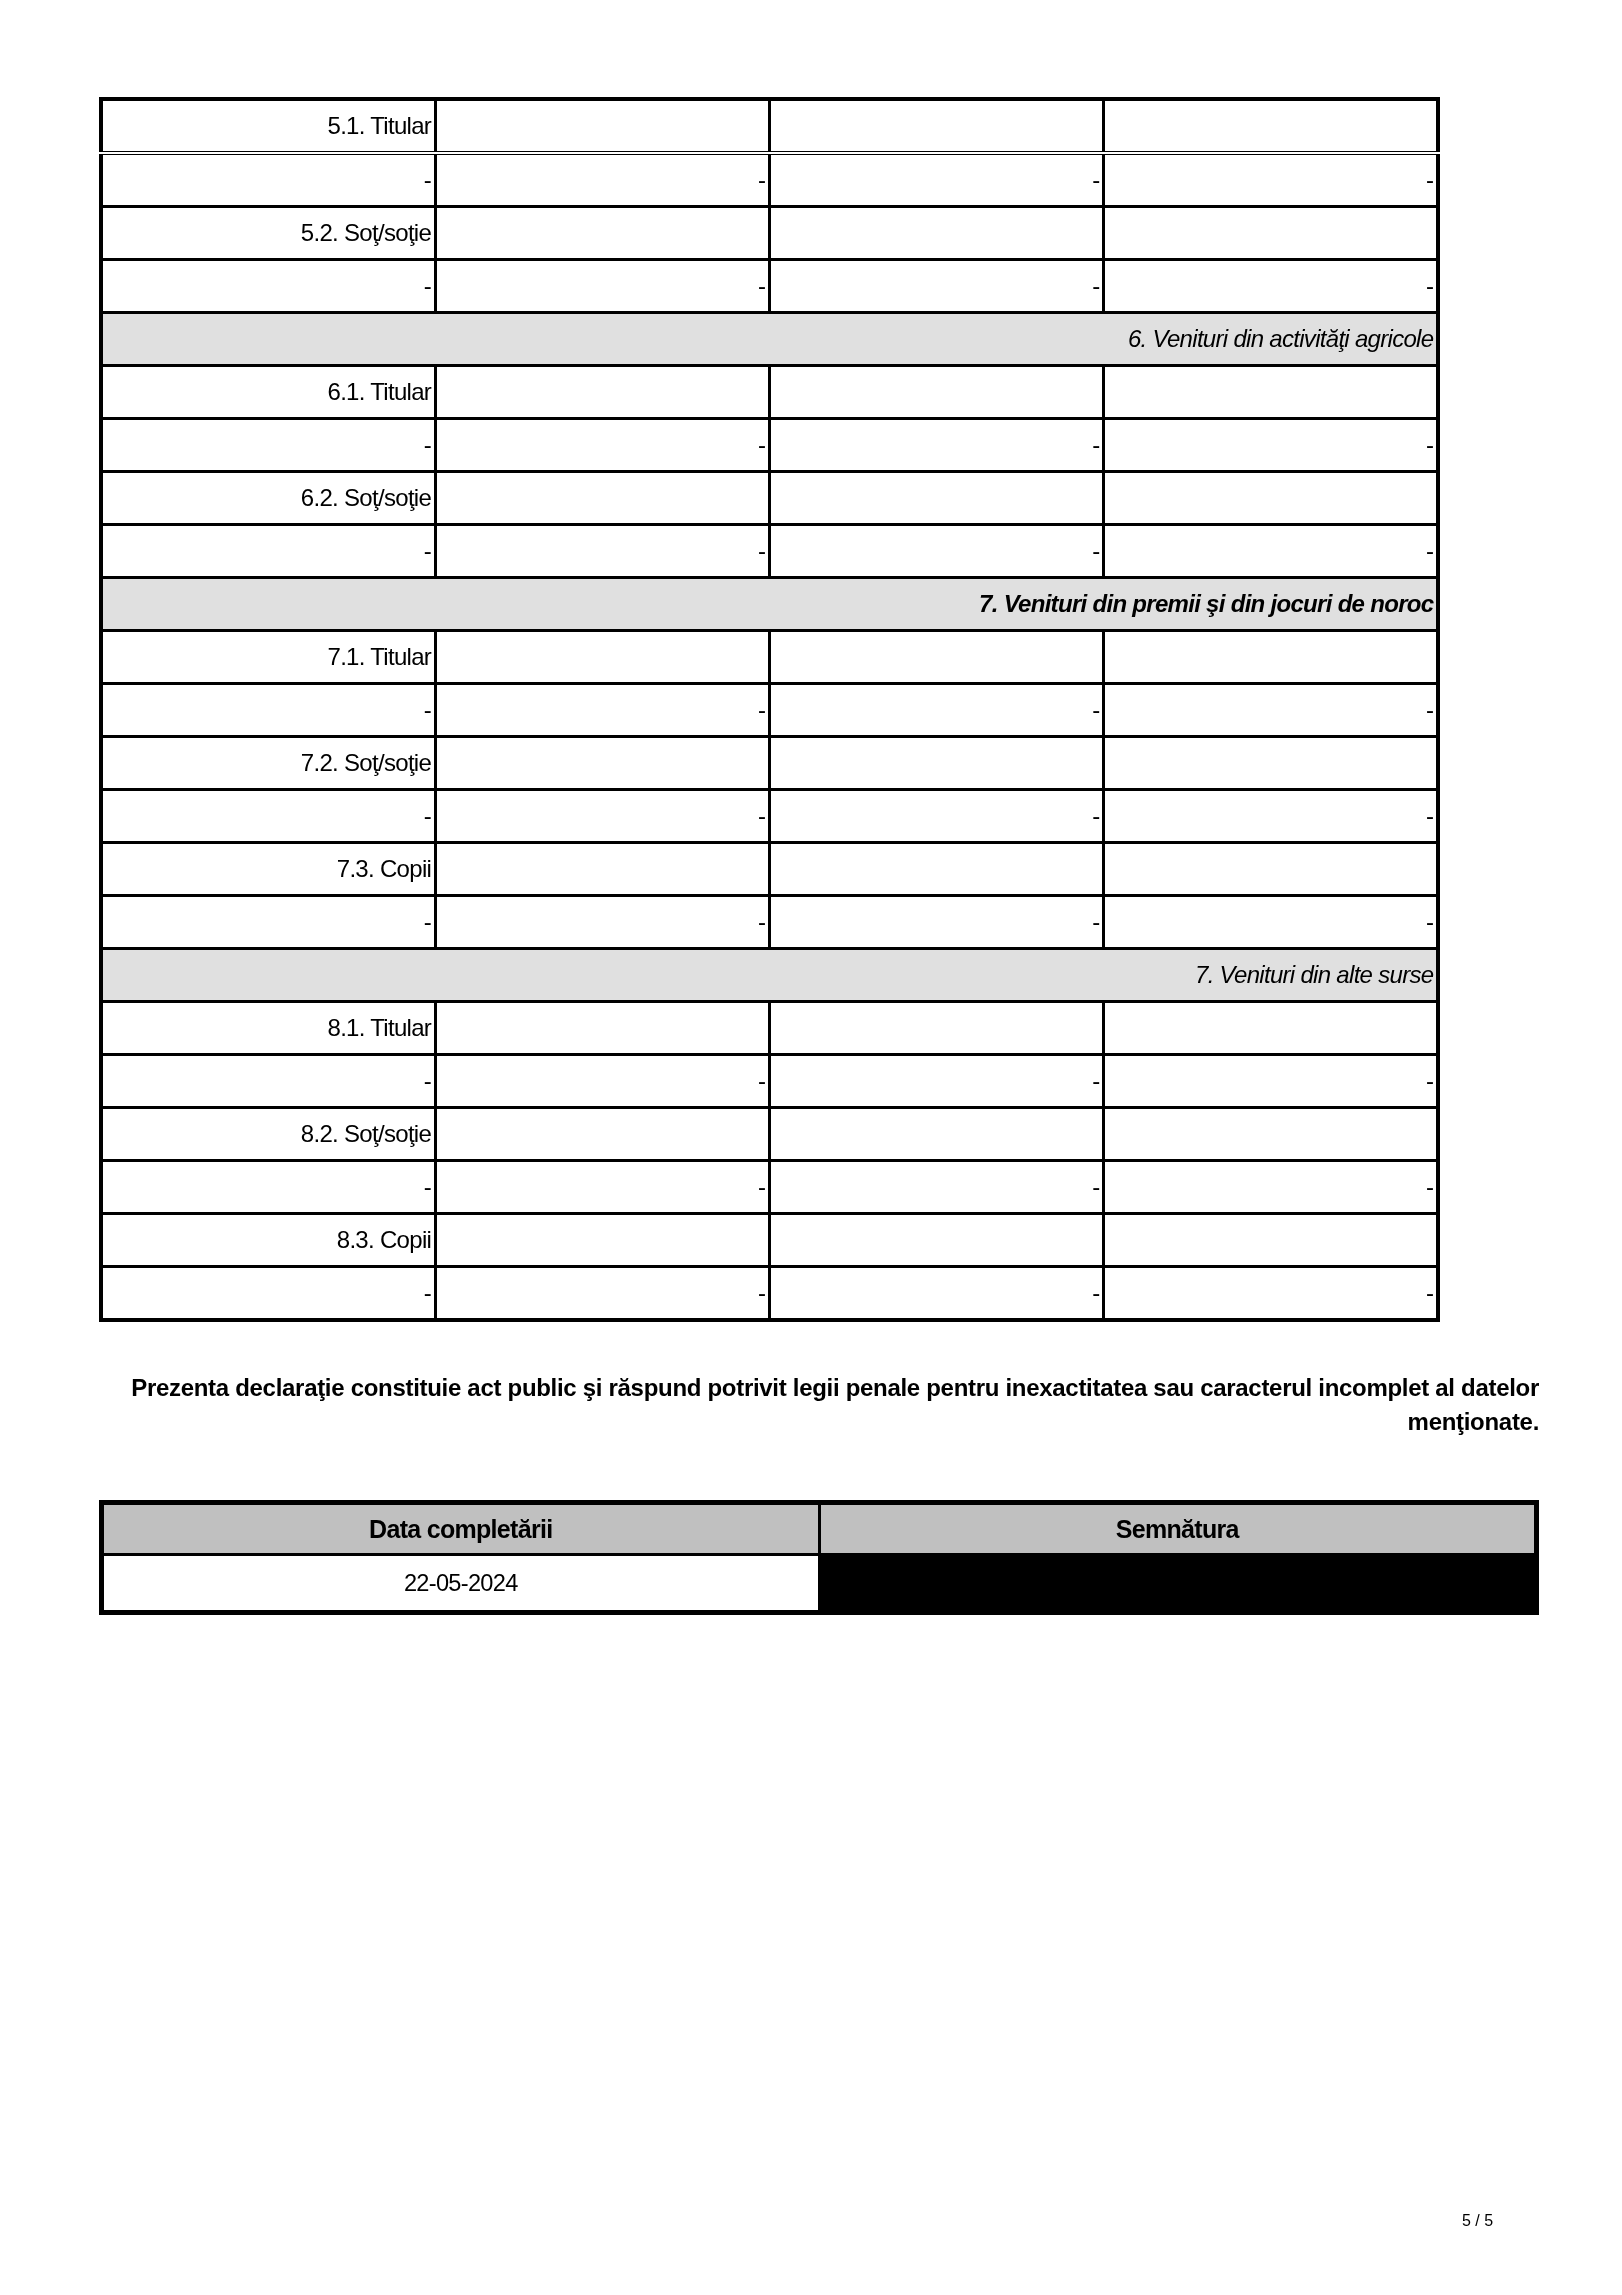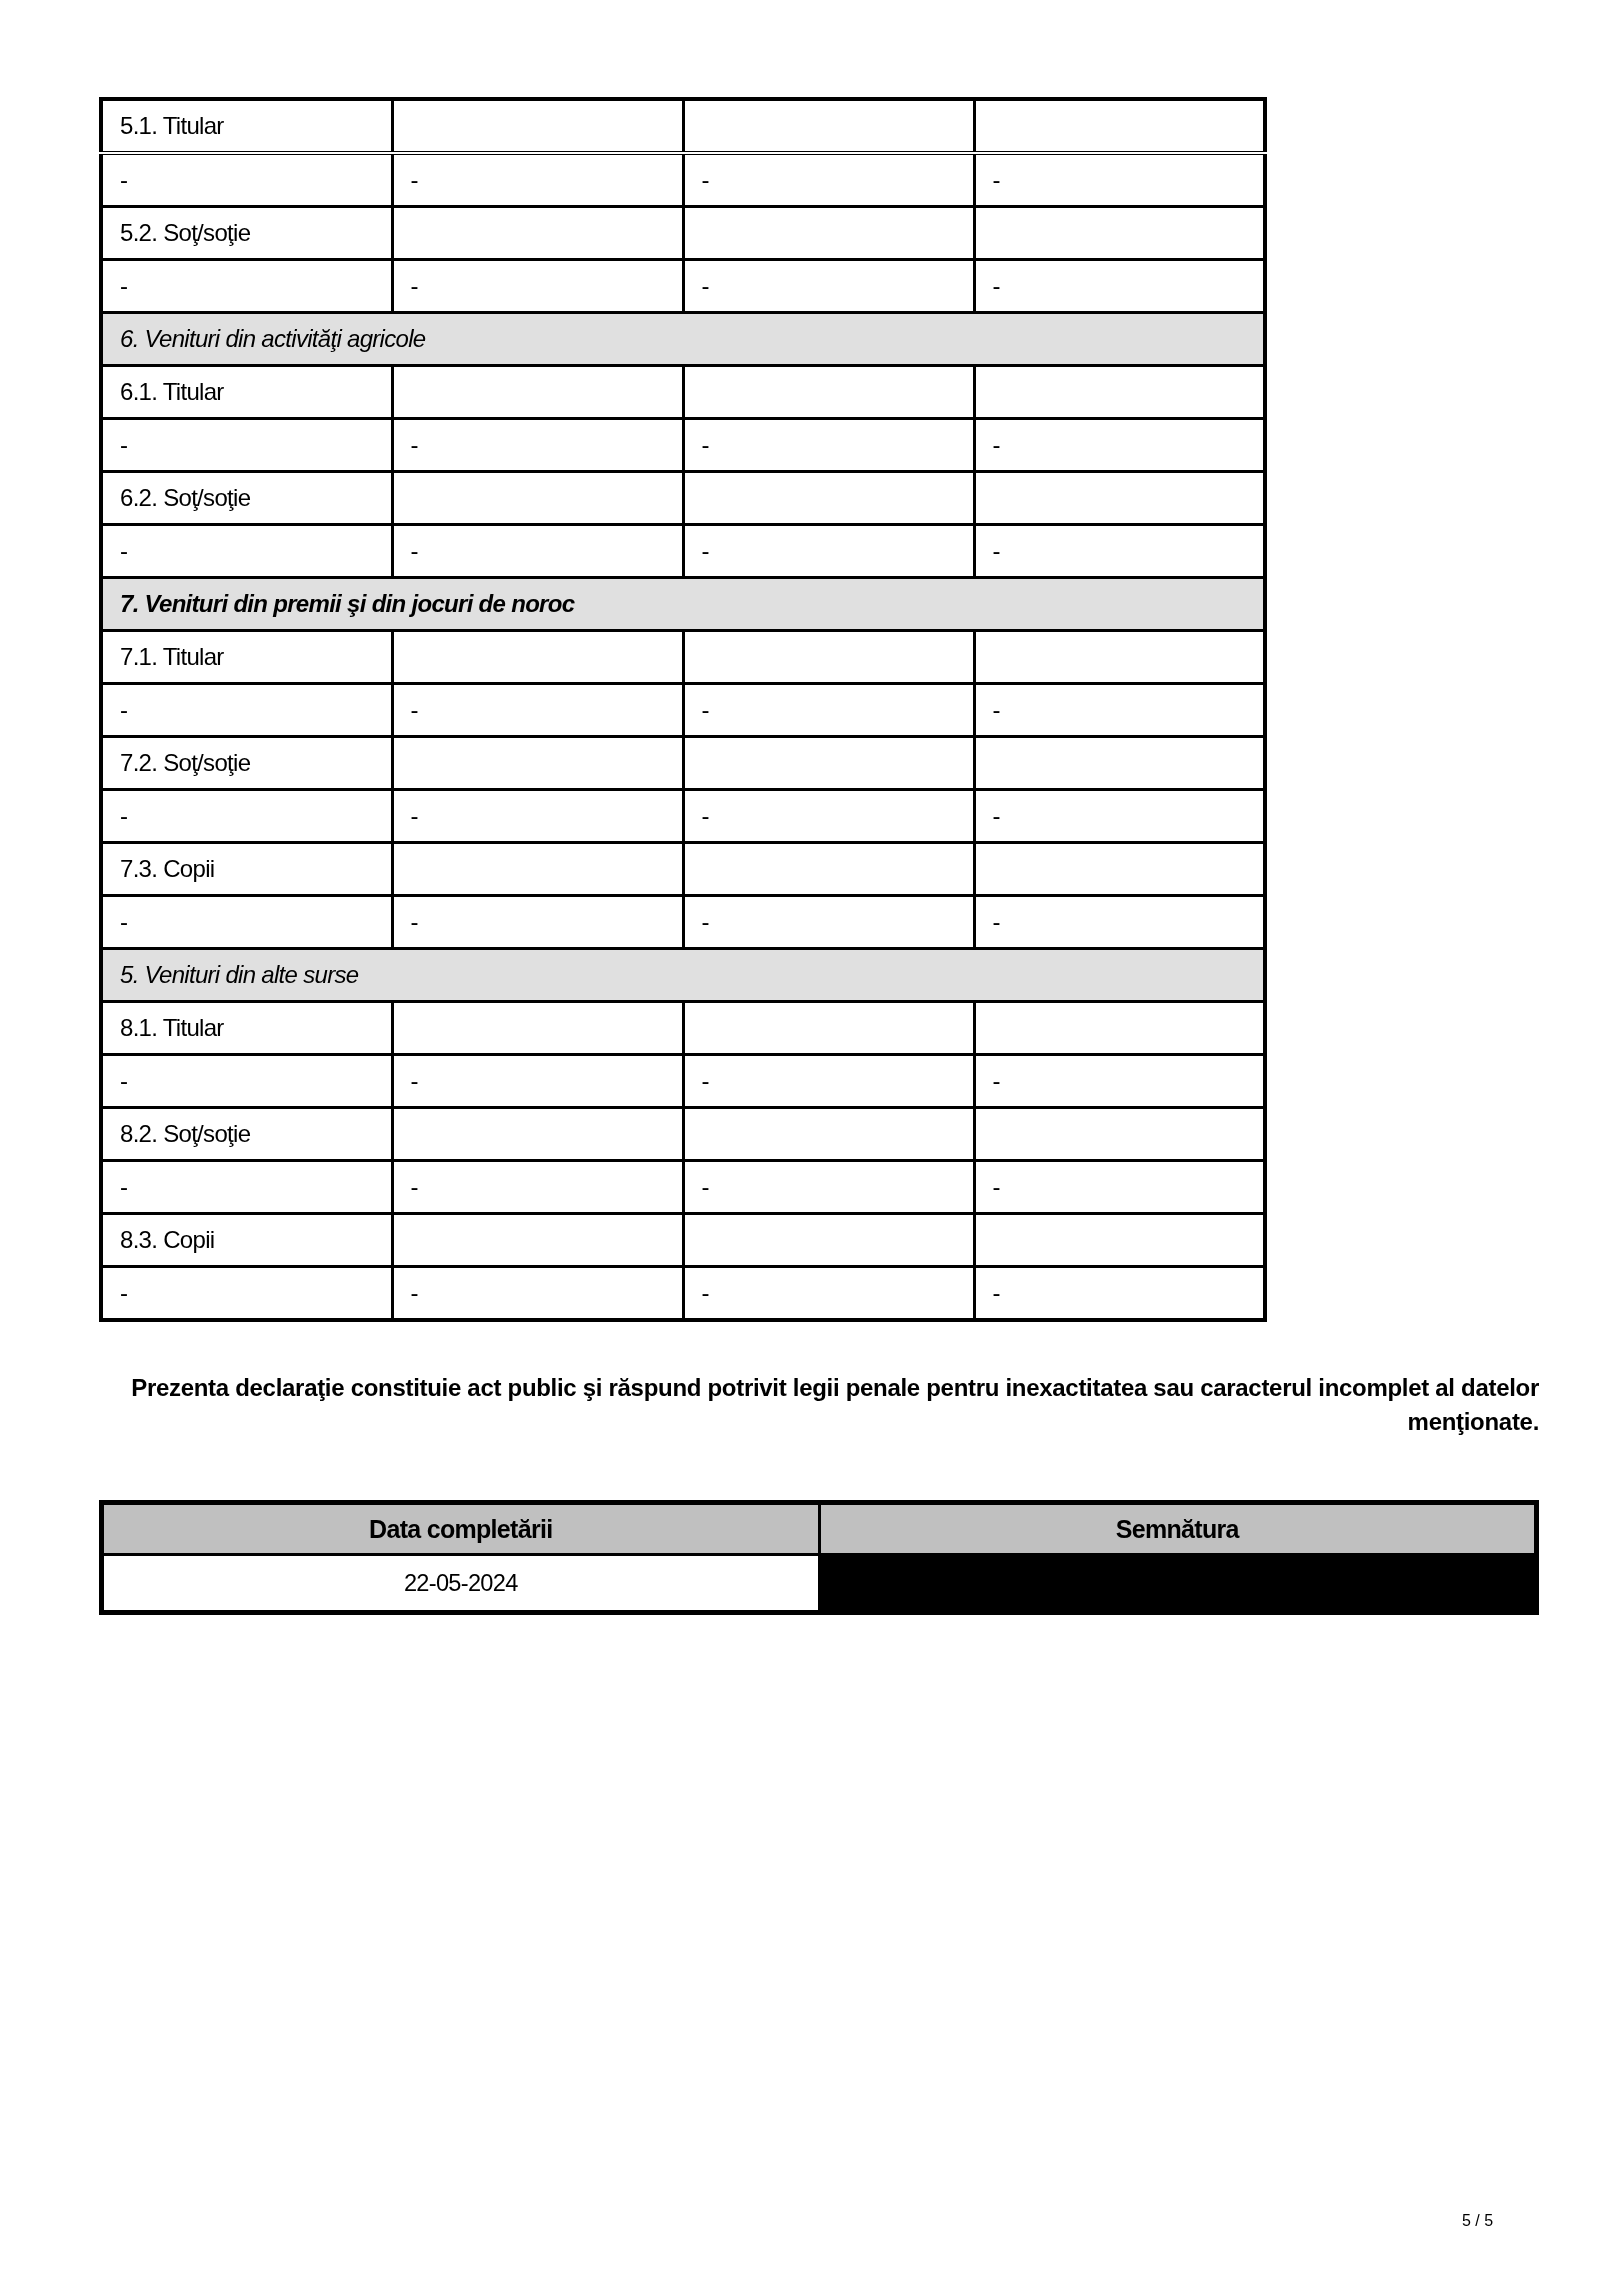--- a/index.html
+++ b/index.html
@@ -19,24 +19,25 @@
     height: 2295px;
     background: #ffffff;
     overflow: hidden;
   }
 
   
   .income-table {
     position: absolute;
     left: 99px;
     top: 97px;
-    width: 1168px;
+    width: 1341px;
     border-collapse: collapse;
     table-layout: fixed;
     border: 4.6px solid #000;
+    text-align: right;
   }
   .income-table td {
     border: 3.3px solid #000;
     height: 50px;
     vertical-align: middle;
     padding: 0 2.6px 0 17px;
     font-size: 24px;
     letter-spacing: -0.7px;
     overflow: hidden;
     white-space: nowrap;
@@ -192,21 +193,21 @@
           <td class="empty-cell"></td>
           <td class="empty-cell"></td>
         </tr>
         <tr>
           <td class="data-cell">-</td>
           <td class="data-cell">-</td>
           <td class="data-cell">-</td>
           <td class="data-cell">-</td>
         </tr>
         <tr>
-          <td colspan="4" class="section-cell" style="background: rgb(224, 224, 224);">5. Venituri din alte surse</td>
+          <td colspan="4" class="section-cell" style="background: rgb(224, 224, 224);">7. Venituri din alte surse</td>
         </tr>
         <tr>
           <td class="label-cell">8.1. Titular</td>
           <td class="empty-cell"></td>
           <td class="empty-cell"></td>
           <td class="empty-cell"></td>
         </tr>
         <tr>
           <td class="data-cell">-</td>
           <td class="data-cell">-</td>

